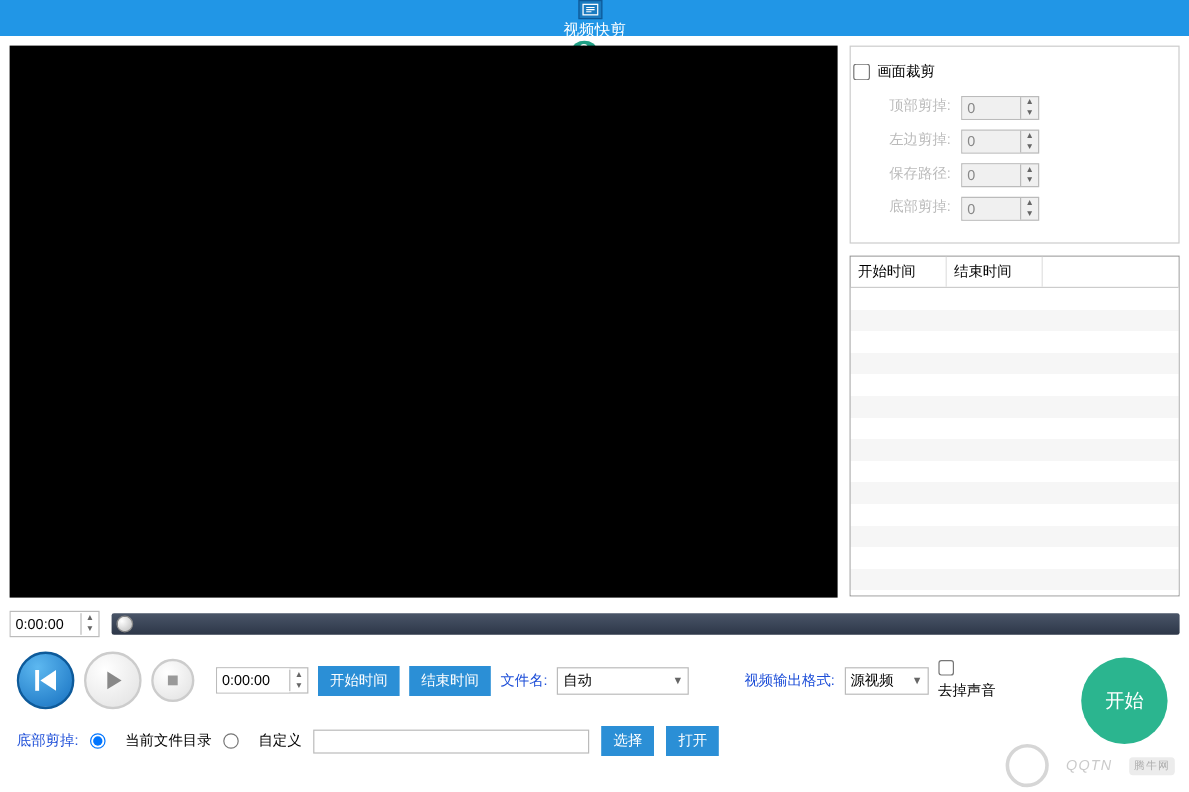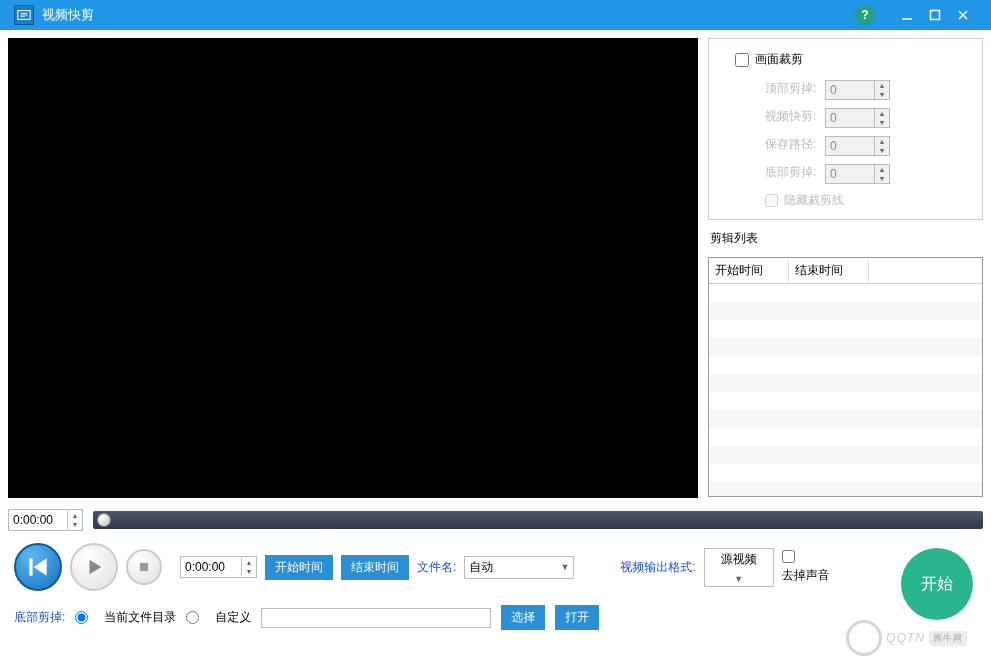--- a/index.html
+++ b/index.html
@@ -1,35 +1,35 @@
 <!DOCTYPE html>
 <html><head>
 <meta charset="utf-8">
 <style>
 * { box-sizing: border-box; margin: 0; padding: 0; font-family: "Microsoft YaHei", sans-serif; font-size: 12px; }
 body { background: #fff; width: 991px; height: 660px; overflow: hidden; position: relative; }
 
 
-.titlebar { height: 30px; background: #2196e6; display: flex; align-items: center; padding: 0 14px; color: #fff; }
+.titlebar { height: 30px; background: #2196e6; display: flex; align-items: center; padding: 0 14px; color: #fff; flex-direction: column; }
 .titlebar .app-icon { width: 20px; height: 20px; background: #1a7bc0; border: 1px solid #0d5a9a; display: flex; align-items: center; justify-content: center; margin-right: 8px; }
 .titlebar .app-icon svg { width: 14px; height: 14px; }
 .titlebar .title { flex: 0 0 auto; font-size: 13px; }
 .titlebar .spacer { flex: 1; }
 .titlebar .help-icon { width: 20px; height: 20px; border-radius: 50%; background: #1fa085; color: #fff; display: flex; align-items: center; justify-content: center; margin-right: 18px; font-weight: bold; cursor: pointer; }
 .titlebar .win-btn { width: 28px; height: 28px; display: flex; align-items: center; justify-content: center; cursor: pointer; }
 .titlebar .win-btn svg { stroke: #fff; }
 
 
 .main { display: flex; padding: 8px; gap: 10px; height: 475px; }
 .video-preview { width: 690px; height: 460px; background: #000; }
 
 .side-panel { flex: 1; display: flex; flex-direction: column; gap: 10px; }
 
 
-.crop-group { border: 1px solid #ccc; padding: 12px 26px 10px; }
+.crop-group { border: 1px solid #ccc; padding: 12px 2px 10px; }
 .crop-group .group-check { display: flex; align-items: center; gap: 6px; margin-bottom: 12px; }
 .crop-group .group-check input { width: 14px; height: 14px; }
 .crop-row { display: flex; align-items: flex-start; margin-bottom: 8px; padding-left: 30px; }
 .crop-row label { color: #bbb; width: 60px; }
 .spinner { display: flex; align-items: center; border: 1px solid #bbb; background: #f0f0f0; }
 .spinner input { width: 48px; border: none; padding: 2px 4px; background: #f0f0f0; color: #888; }
 .spinner .spin-btns { display: flex; flex-direction: column; border-left: 1px solid #bbb; }
 .spinner .spin-btns span { width: 14px; height: 9px; display: flex; align-items: center; justify-content: center; font-size: 7px; cursor: pointer; color: #666; }
 .hide-lines { padding-left: 30px; display: flex; align-items: center; gap: 6px; color: #bbb; margin-top: 4px;}
 .hide-lines input { width: 13px; height: 13px; }
@@ -64,35 +64,35 @@
 
 .time-spin2 { border: 1px solid #bbb; display:flex; align-items:center; margin-left:10px;}
 .time-spin2 input { width: 60px; border:none; padding:3px 4px; }
 .time-spin2 .spin-btns { display:flex; flex-direction:column; border-left:1px solid #bbb;}
 .time-spin2 .spin-btns span { width:14px; height:9px; font-size:7px; display:flex; align-items:center; justify-content:center; cursor:pointer; color:#666;}
 
 .blue-btn { background: #2b8fd6; color: #fff; padding: 4px 10px; border: none; cursor: pointer; }
 .lbl { color: #1d4ed8; }
 .select-like { border: 1px solid #bbb; padding: 2px 4px; display: flex; align-items: center; gap: 28px; background:#fff; min-width:110px; justify-content:space-between;}
 .select-like .arrow { font-size: 9px; color:#666;}
-.select-like.short { min-width: 70px; gap:6px;flex-direction:column;}
+.select-like.short { min-width: 70px; gap:6px;}
 
 .checkbox-inline { display: flex; align-items: flex-start; gap: 4px; flex-direction: column; }
 .checkbox-inline input { width:13px; height:13px;}
 
 .start-btn { position: absolute; right: 18px; bottom: 40px; width: 72px; height: 72px; border-radius: 50%; background: #2bb58f; color: #fff; display: flex; align-items: center; justify-content: center; font-size: 16px; cursor: pointer; border:none; }
 
 
 .save-row { display:flex; align-items:center; gap:10px; padding: 6px 14px; }
 .radio-inline { display:flex; align-items:center; gap:16px;}
 .radio-inline input { width:13px; height:13px; }
 .path-input { border:1px solid #bbb; width:230px; height:20px; padding:2px 4px;}
 
 
-.watermark { position:absolute; right:24px; bottom:4px; color:#bdbdbd; font-size:18px; font-style:italic; letter-spacing:1px; pointer-events:none; opacity:0.8; display:flex; align-items:center; gap:4px;}
+.watermark { position:absolute; right:12px; bottom:4px; color:#bdbdbd; font-size:18px; font-style:italic; letter-spacing:1px; pointer-events:none; opacity:0.8; display:flex; align-items:center; gap:14px;}
 .watermark .globe { width:36px; height:36px; border:3px solid #ccc; border-radius:50%; position:relative;}
 .watermark .globe::before, .watermark .globe::after { content:""; position:absolute; background:#ccc;}
 .watermark .badge { font-size:9px; background:#e8e8e8; color:#999; padding:1px 4px; border-radius:3px; font-style:normal;}
 </style>
 </head>
 <body>
 
 <div class="titlebar">
   <div class="app-icon">
     <svg viewBox="0 0 16 16">
@@ -135,21 +135,21 @@
         <label>顶部剪掉:</label>
         <div class="spinner">
           <input value="0" style="">
           <div class="spin-btns">
               <span>▲</span>
               <span>▼</span>
             </div>
         </div>
       </div>
       <div class="crop-row">
-        <label>视频快剪:</label>
+        <label>左边剪掉:</label>
         <div class="spinner">
           <input value="0" style="">
           <div class="spin-btns">
               <span>▲</span>
               <span>▼</span>
             </div>
         </div>
       </div>
       <div class="crop-row">
         <label>保存路径:</label>
@@ -164,27 +164,22 @@
       <div class="crop-row">
         <label>底部剪掉:</label>
         <div class="spinner">
           <input value="0" style="">
           <div class="spin-btns">
               <span>▲</span>
               <span>▼</span>
             </div>
         </div>
       </div>
-      <div class="hide-lines">
-        <input type="checkbox" disabled="" style="">
-        <span>隐藏裁剪线</span>
-      </div>
     </div>
 
-    <div class="clip-list-label">剪辑列表</div>
     <div class="clip-table">
       <div class="header">
         <div>开始时间</div>
         <div>结束时间</div>
       </div>
       <div class="rows"></div>
     </div>
   </div>
 </div>
 

